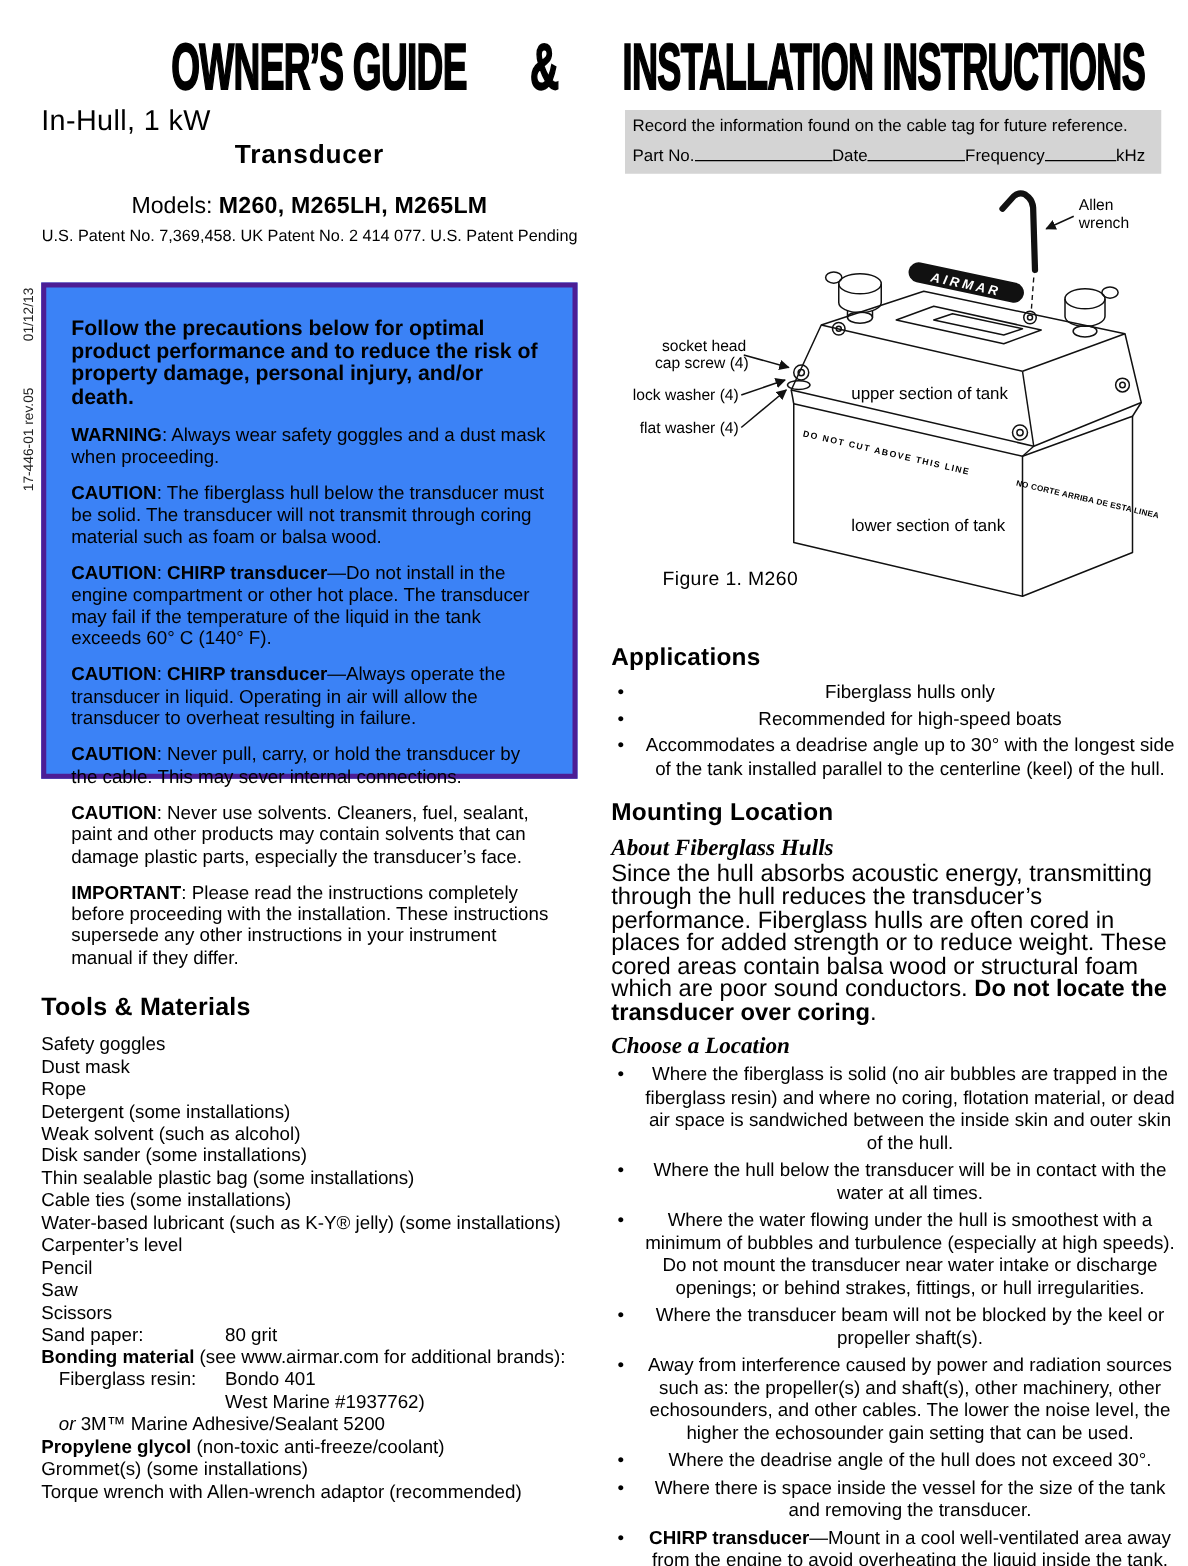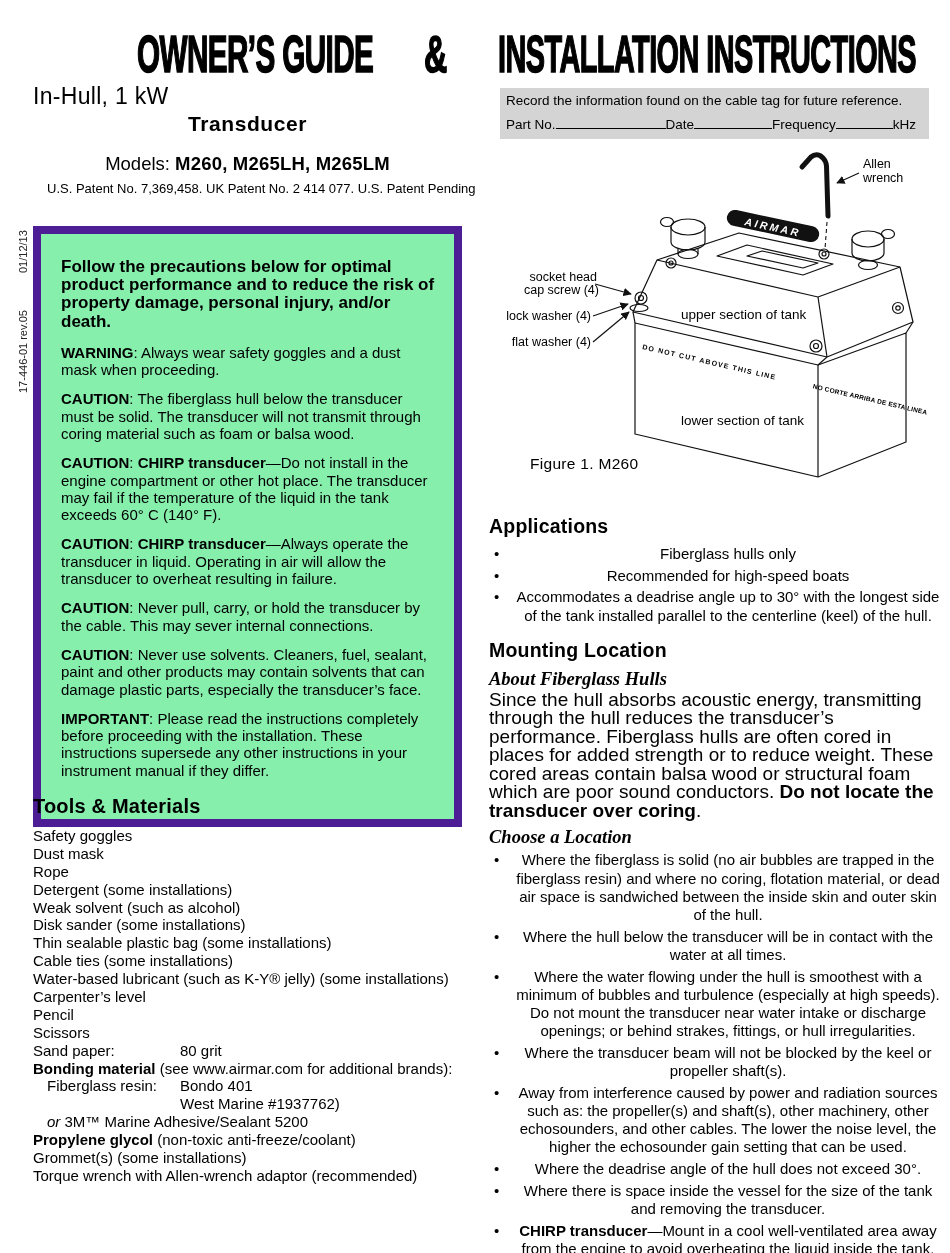--- a/index.html
+++ b/index.html
@@ -21,37 +21,37 @@
                 letter-spacing:-1px;white-space:nowrap;-webkit-text-stroke:1.6px #000;}
   .tl{left:0;transform:scaleX(.57);transform-origin:left center;}
   .ta{left:287px;transform:scaleX(.62);transform-origin:left center;}
   .tr{right:0;transform:scaleX(.555);transform-origin:right center;}
 
   .product-line{position:absolute;left:33px;top:83px;font-size:23px;letter-spacing:.3px;}
   .product-name{position:absolute;left:140px;top:112px;width:215px;text-align:center;
                 font-size:21px;font-weight:bold;letter-spacing:.6px;}
   .models-line{position:absolute;left:33px;top:153px;width:429px;text-align:center;font-size:18.5px;}
   .models-line b{letter-spacing:.2px;}
-  .patent-line{position:absolute;left:47px;top:181px;width:429px;text-align:left;font-size:13px;}
+  .patent-line{position:absolute;left:33px;top:181px;width:429px;text-align:right;font-size:13px;}
 
   
   .record-box{position:absolute;left:500px;top:88px;width:429px;height:51px;background:#d4d4d4;
               box-sizing:border-box;padding:5px 6px 0 6px;font-size:13.5px;}
   .rb-line2{margin-top:7px;white-space:nowrap;}
   .ru{display:inline-block;border-bottom:1.4px solid #000;height:13px;vertical-align:baseline;}
   .ru1{width:110px;}.ru2{width:78px;}.ru3{width:57px;}
 
   
   .figure{position:absolute;left:485px;top:150px;width:465px;height:332px;}
   .figure text{font-family:"Liberation Sans",sans-serif;}
   .figure-caption{position:absolute;left:530px;top:455px;font-size:15.5px;letter-spacing:.3px;}
 
   
-  .warning-box{position:absolute;left:33px;top:226px;width:429px;height:601px;background:#86efac;
-               border:8px solid #4c1d95;box-sizing:border-box;padding:24px 19px 0 20px;}
+  .warning-box{position:absolute;left:33px;top:226px;width:429px;height:397px;background:#3b82f6;
+               border:4px solid #4c1d95;box-sizing:border-box;padding:24px 19px 0 20px;}
   .warning-box p{margin:0 0 12px 0;font-size:15px;line-height:17.3px;}
   .warning-box p.headline{font-size:17px;line-height:18.2px;font-weight:bold;margin-bottom:13px;}
 
   
   .tools{position:absolute;left:33px;top:795px;width:432px;}
   .tools h2{margin:0 0 9px 0;font-size:20px;letter-spacing:.2px;}
   .tool-line{position:relative;height:17.9px;font-size:15px;line-height:17.9px;white-space:nowrap;}
 
   
   .rightcol{position:absolute;left:489px;top:515px;width:455px;}
@@ -189,20 +189,21 @@
         <div class="tool-line"><span>Dust mask</span></div>
         <div class="tool-line"><span>Rope</span></div>
         <div class="tool-line"><span>Detergent (some installations)</span></div>
         <div class="tool-line"><span>Weak solvent (such as alcohol)</span></div>
         <div class="tool-line"><span>Disk sander (some installations)</span></div>
         <div class="tool-line"><span>Thin sealable plastic bag (some installations)</span></div>
         <div class="tool-line"><span>Cable ties (some installations)</span></div>
         <div class="tool-line"><span>Water-based lubricant (such as K-Y® jelly) (some installations)</span></div>
         <div class="tool-line"><span>Carpenter’s level</span></div>
         <div class="tool-line"><span>Pencil</span></div>
+        <div class="tool-line"><span>Saw</span></div>
         <div class="tool-line"><span>Scissors</span></div>
         <div class="tool-line"><span>Sand paper:</span><span class="abs" style="left: 147px;">80 grit</span></div>
         <div class="tool-line"><span class="b">Bonding material</span><span> (see www.airmar.com for additional brands):</span></div>
         <div class="tool-line"><span style="margin-left: 14px;">Fiberglass resin:</span><span class="abs" style="left: 147px;">Bondo 401</span></div>
         <div class="tool-line">
           <span class="abs" style="left: 147px;">West Marine #1937762)</span>
         </div>
         <div class="tool-line"><span class="i" style="margin-left: 14px;">or </span><span>3M™ Marine Adhesive/Sealant 5200</span></div>
         <div class="tool-line"><span class="b">Propylene glycol</span><span> (non-toxic anti-freeze/coolant)</span></div>
         <div class="tool-line"><span>Grommet(s) (some installations)</span></div>

